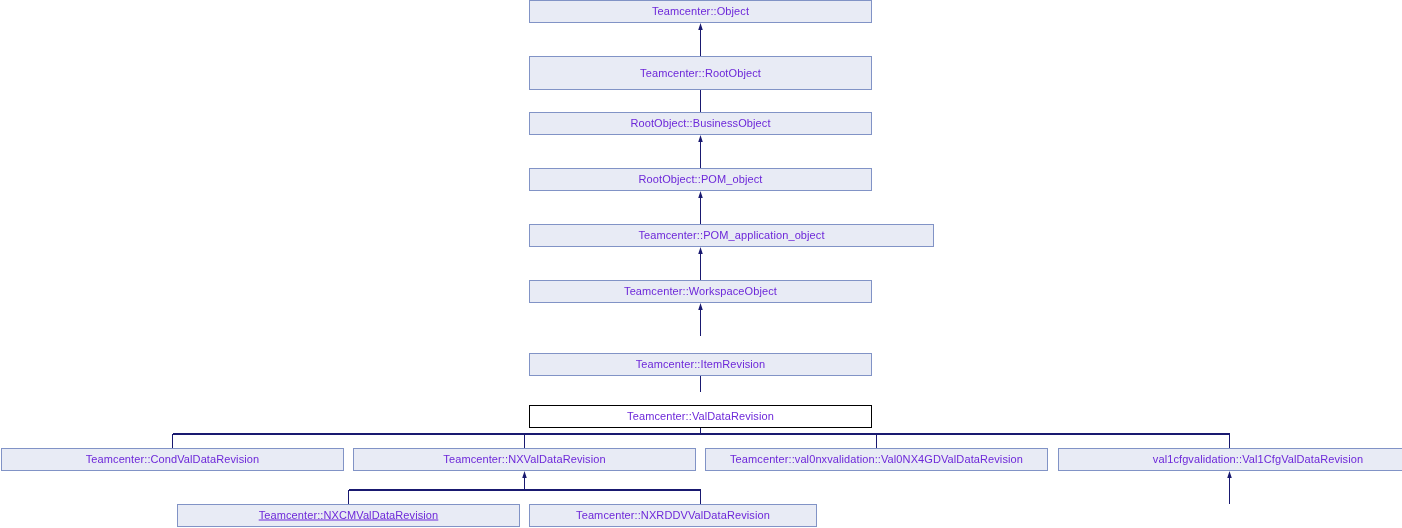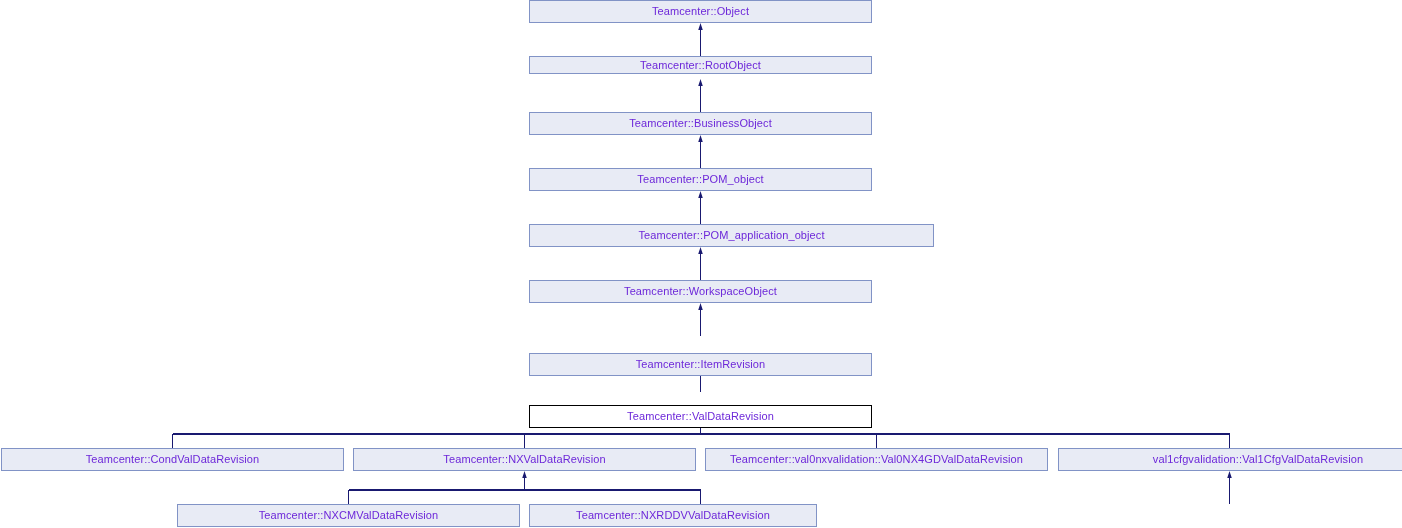--- a/index.html
+++ b/index.html
@@ -81,28 +81,28 @@
       <polygon points="524.5,471 522.25,478 526.75,478" fill="#191970"></polygon>
       <line x1="348.5" y1="490" x2="700.5" y2="490" stroke="#191970" stroke-width="1.6" shape-rendering="crispEdges"></line>
       <line x1="348.5" y1="490" x2="348.5" y2="504" stroke="#191970" stroke-width="1.6" shape-rendering="crispEdges"></line>
       <line x1="700.5" y1="490" x2="700.5" y2="504" stroke="#191970" stroke-width="1.6" shape-rendering="crispEdges"></line>
       <line x1="1229.5" y1="478" x2="1229.5" y2="504" stroke="#191970" stroke-width="1.6" shape-rendering="crispEdges"></line>
       <polygon points="1229.5,471 1227.25,478 1231.75,478" fill="#191970"></polygon>
     </svg>
 <div class="node" style="left: 529px; top: 0px; width: 343px; height: 23px;">
       <span class="node-label">Teamcenter::Object</span>
     </div>
-    <div class="node" style="left: 529px; top: 56px; width: 343px; height: 18px;">
+    <div class="node" style="left: 529px; top: 56px; width: 343px; height: 34px;">
       <span class="node-label">Teamcenter::RootObject</span>
     </div>
     <div class="node" style="left: 529px; top: 112px; width: 343px; height: 23px;">
-      <span class="node-label">Teamcenter::BusinessObject</span>
+      <span class="node-label">RootObject::BusinessObject</span>
     </div>
     <div class="node" style="left: 529px; top: 168px; width: 343px; height: 23px;">
-      <span class="node-label">Teamcenter::POM_object</span>
+      <span class="node-label">RootObject::POM_object</span>
     </div>
     <div class="node" style="left: 529px; top: 224px; width: 405px; height: 23px;">
       <span class="node-label">Teamcenter::POM_application_object</span>
     </div>
     <div class="node" style="left: 529px; top: 280px; width: 343px; height: 23px;">
       <span class="node-label">Teamcenter::WorkspaceObject</span>
     </div>
     <div class="node" style="left: 529px; top: 336px; width: 343px; height: 23px; margin-top: 17px;">
       <span class="node-label">Teamcenter::ItemRevision</span>
     </div>
@@ -114,19 +114,19 @@
     </div>
     <div class="node" style="left: 1px; top: 448px; width: 343px; height: 23px;">
       <span class="node-label">Teamcenter::CondValDataRevision</span>
     </div>
     <div class="node" style="left: 705px; top: 448px; width: 343px; height: 23px;">
       <span class="node-label">Teamcenter::val0nxvalidation::Val0NX4GDValDataRevision</span>
     </div>
     <div class="node" style="left: 1058px; top: 448px; width: 400px; height: 23px;">
       <span class="node-label">val1cfgvalidation::Val1CfgValDataRevision</span>
     </div>
-    <div class="node" style="left: 177px; top: 504px; width: 343px; height: 23px;">
+    <div class="node" style="left: 177px; top: 504px; width: 343px; height: 23px; text-decoration: underline;">
       <span class="node-label">Teamcenter::NXCMValDataRevision</span>
     </div>
     <div class="node" style="left: 529px; top: 504px; width: 288px; height: 23px;">
       <span class="node-label">Teamcenter::NXRDDVValDataRevision</span>
     </div>
   </div>
 
 </body></html>

